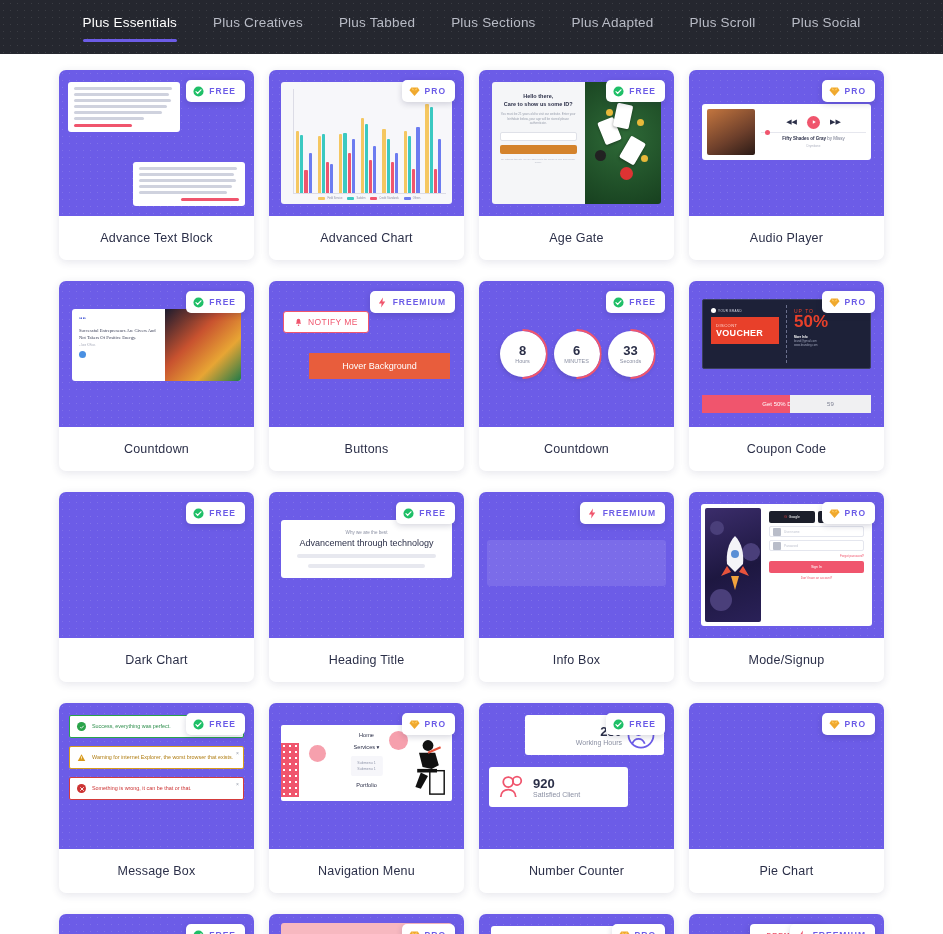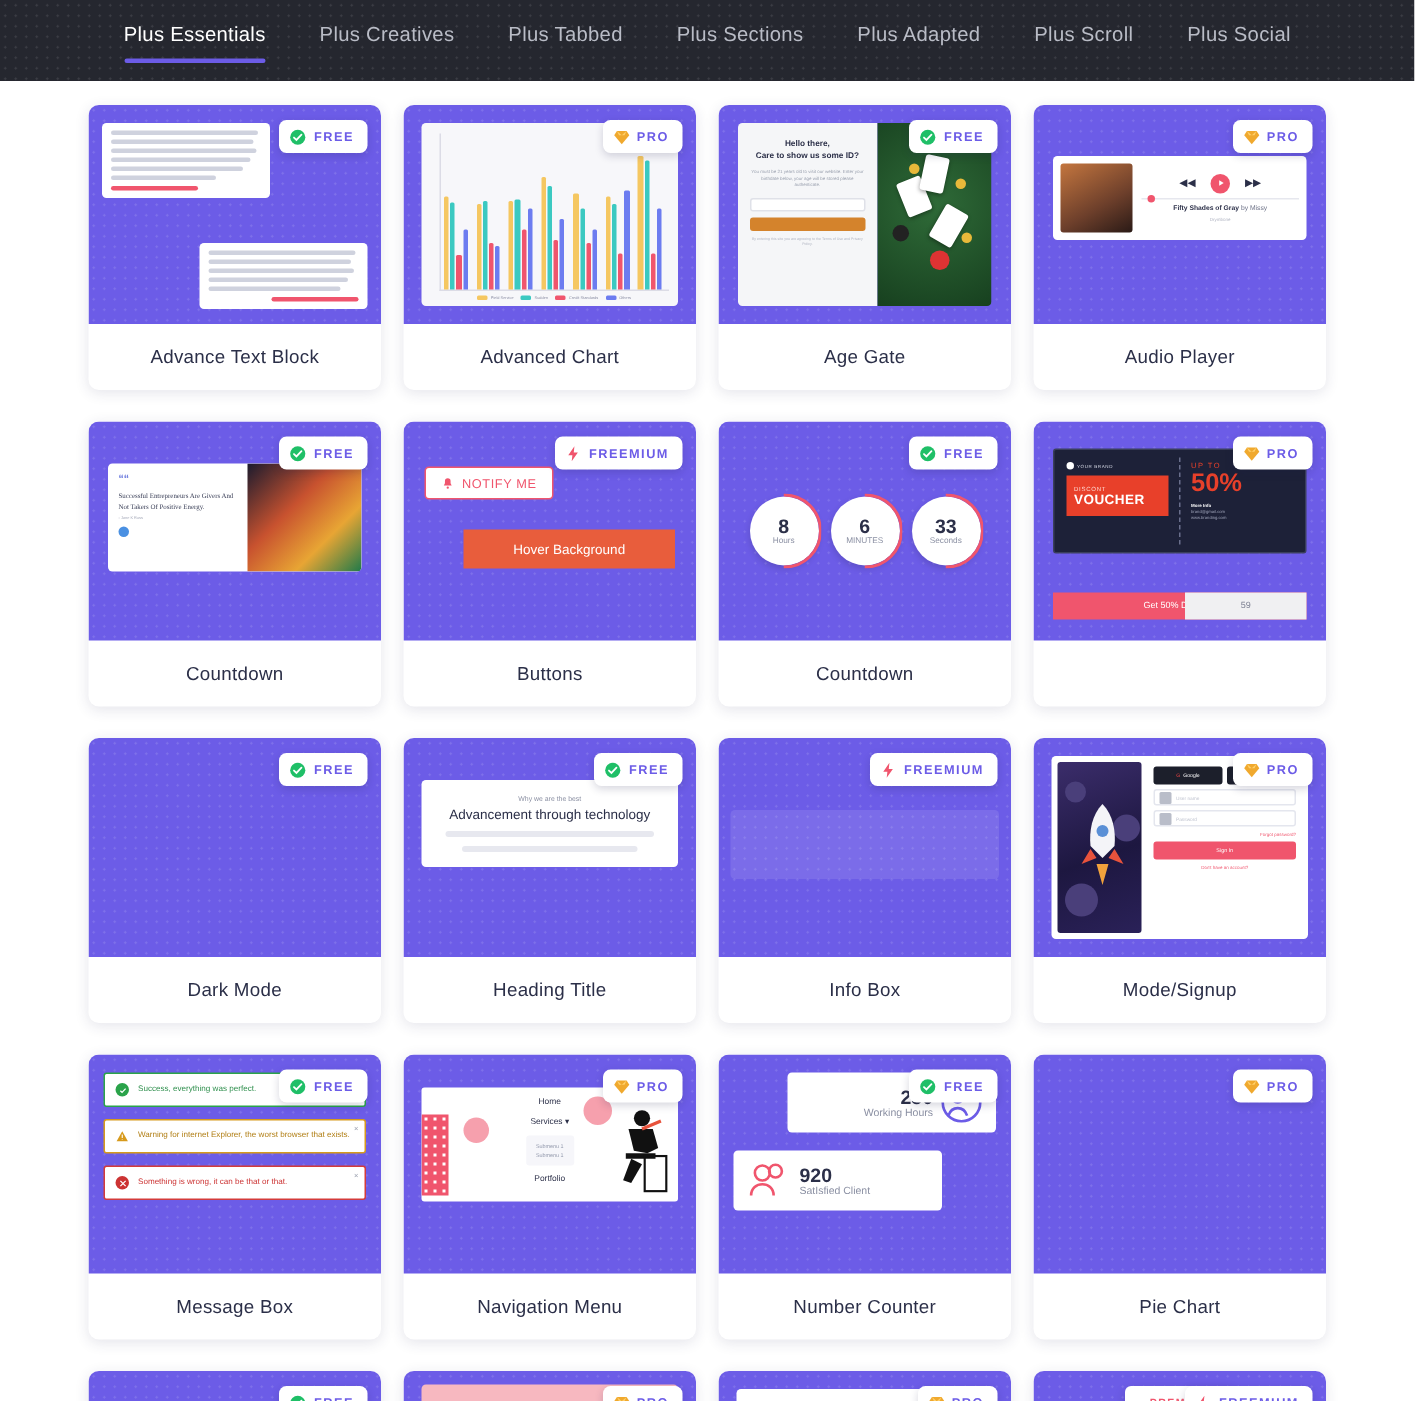--- a/index.html
+++ b/index.html
@@ -548,33 +548,34 @@
           <div class="mi">More Info</div>
           <div class="em">brand@gmail.com</div>
           <div class="em">www.branding.com</div>
         </div>
       </div>
       <div class="getbtn">
         <span>Get 50% Discount</span>
         <span class="code">59</span>
       </div>
     </div>
+    <div class="card-title">Coupon Code</div>
   </div>
 
   <div class="card">
     <div class="thumb">
       <div class="badge">
         <svg class="bi" viewBox="0 0 24 24">
               <circle cx="12" cy="12" r="11" fill="#1fbf67"></circle>
               <path d="M6.5 12.4l3.6 3.5 7.3-7.6" stroke="#fff" stroke-width="2.6" fill="none" stroke-linecap="round"></path>
             </svg>
         <span>FREE</span>
       </div>
     </div>
-    <div class="card-title">Dark Mode</div>
+    <div class="card-title">Dark Chart</div>
   </div>
 
   <div class="card">
     <div class="thumb">
       <div class="badge">
         <svg class="bi" viewBox="0 0 24 24">
               <circle cx="12" cy="12" r="11" fill="#1fbf67"></circle>
               <path d="M6.5 12.4l3.6 3.5 7.3-7.6" stroke="#fff" stroke-width="2.6" fill="none" stroke-linecap="round"></path>
             </svg>
         <span>FREE</span>

